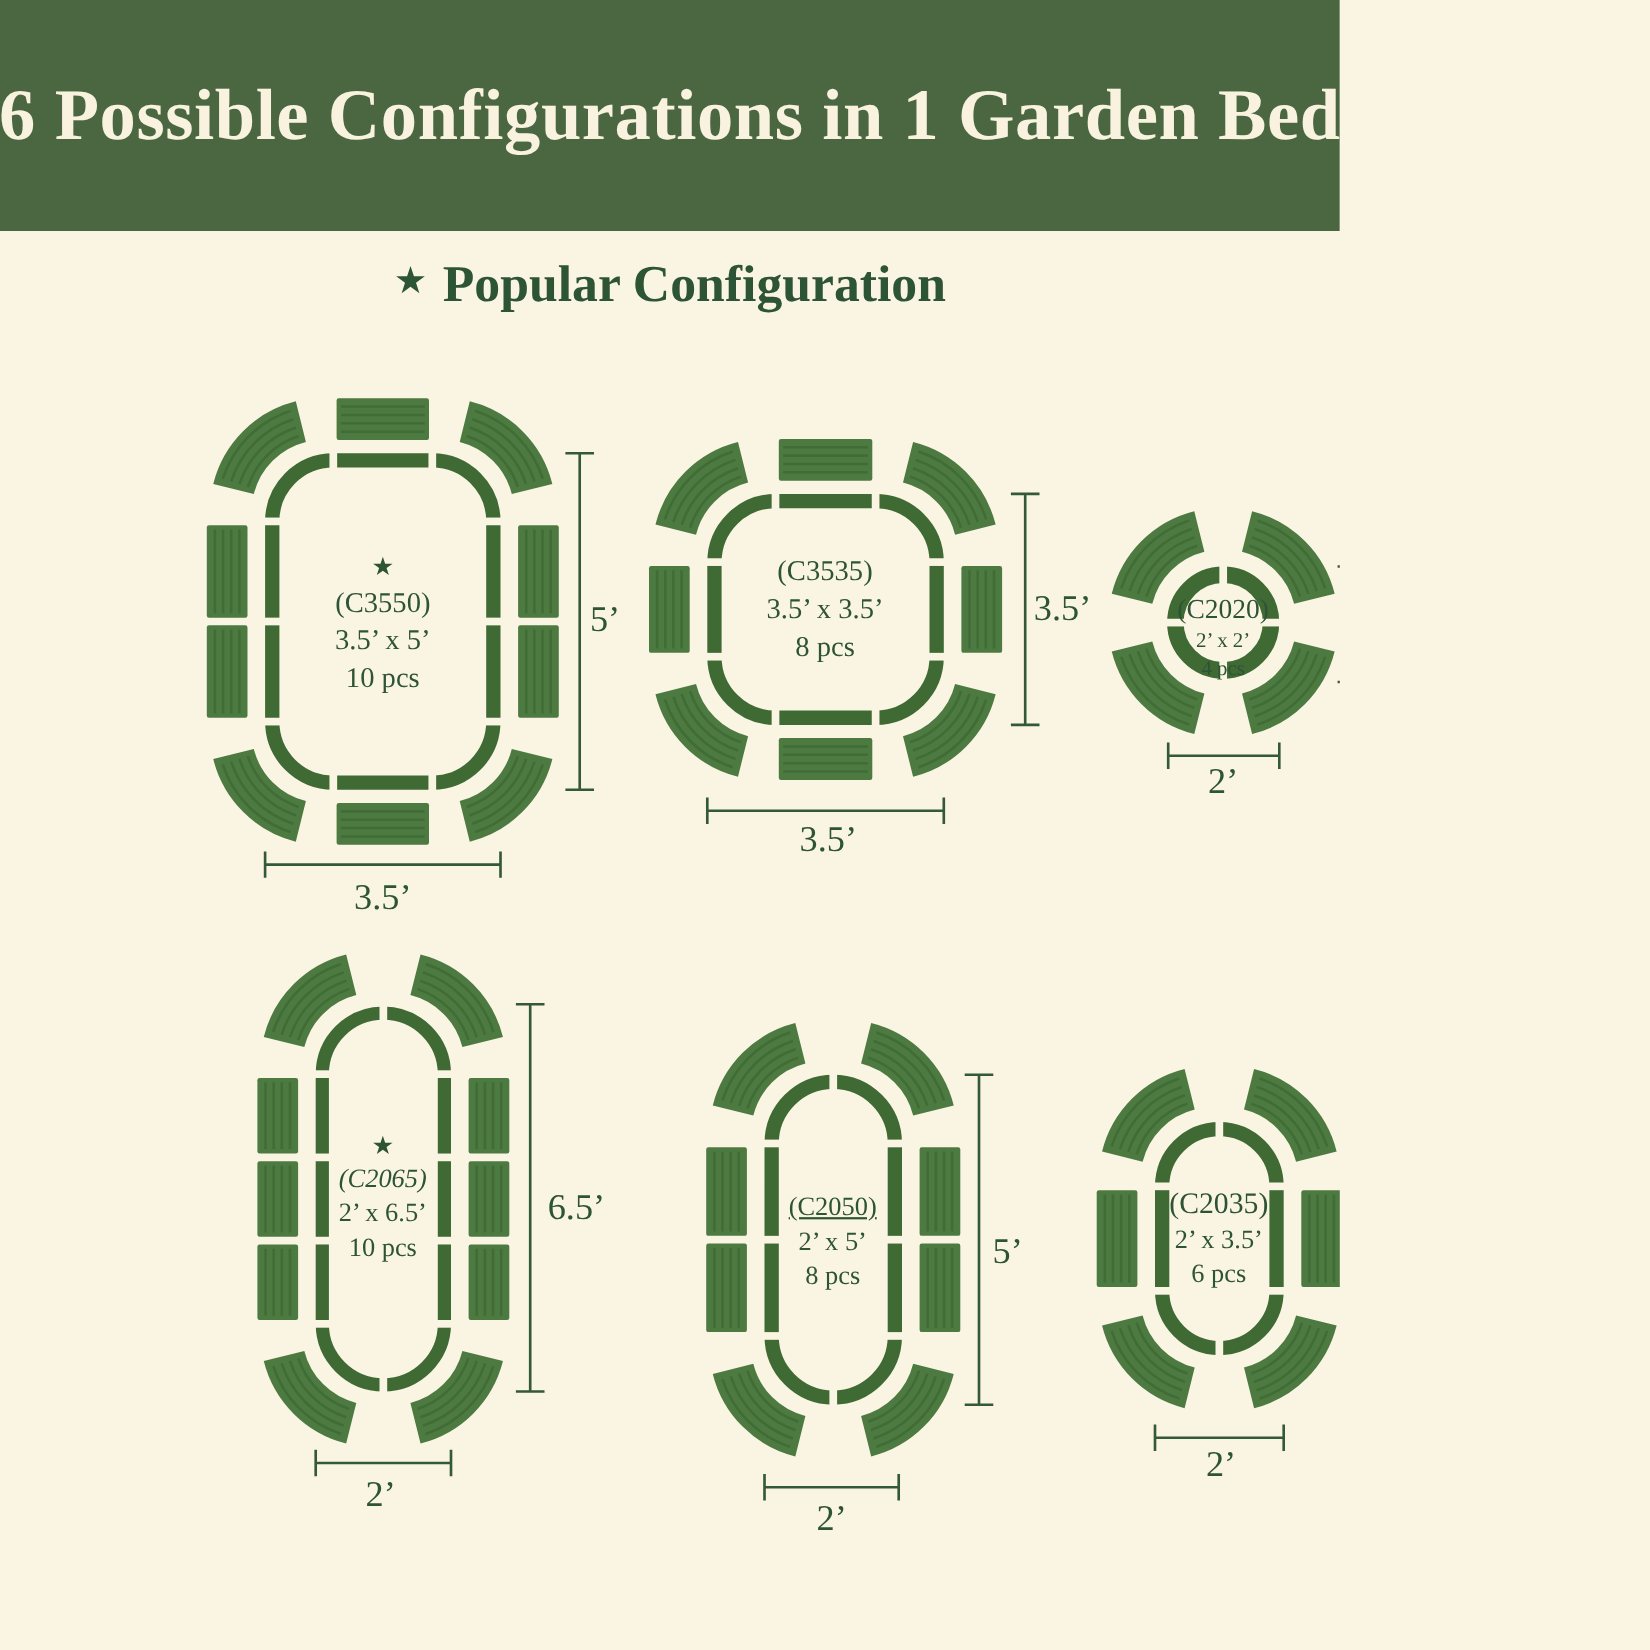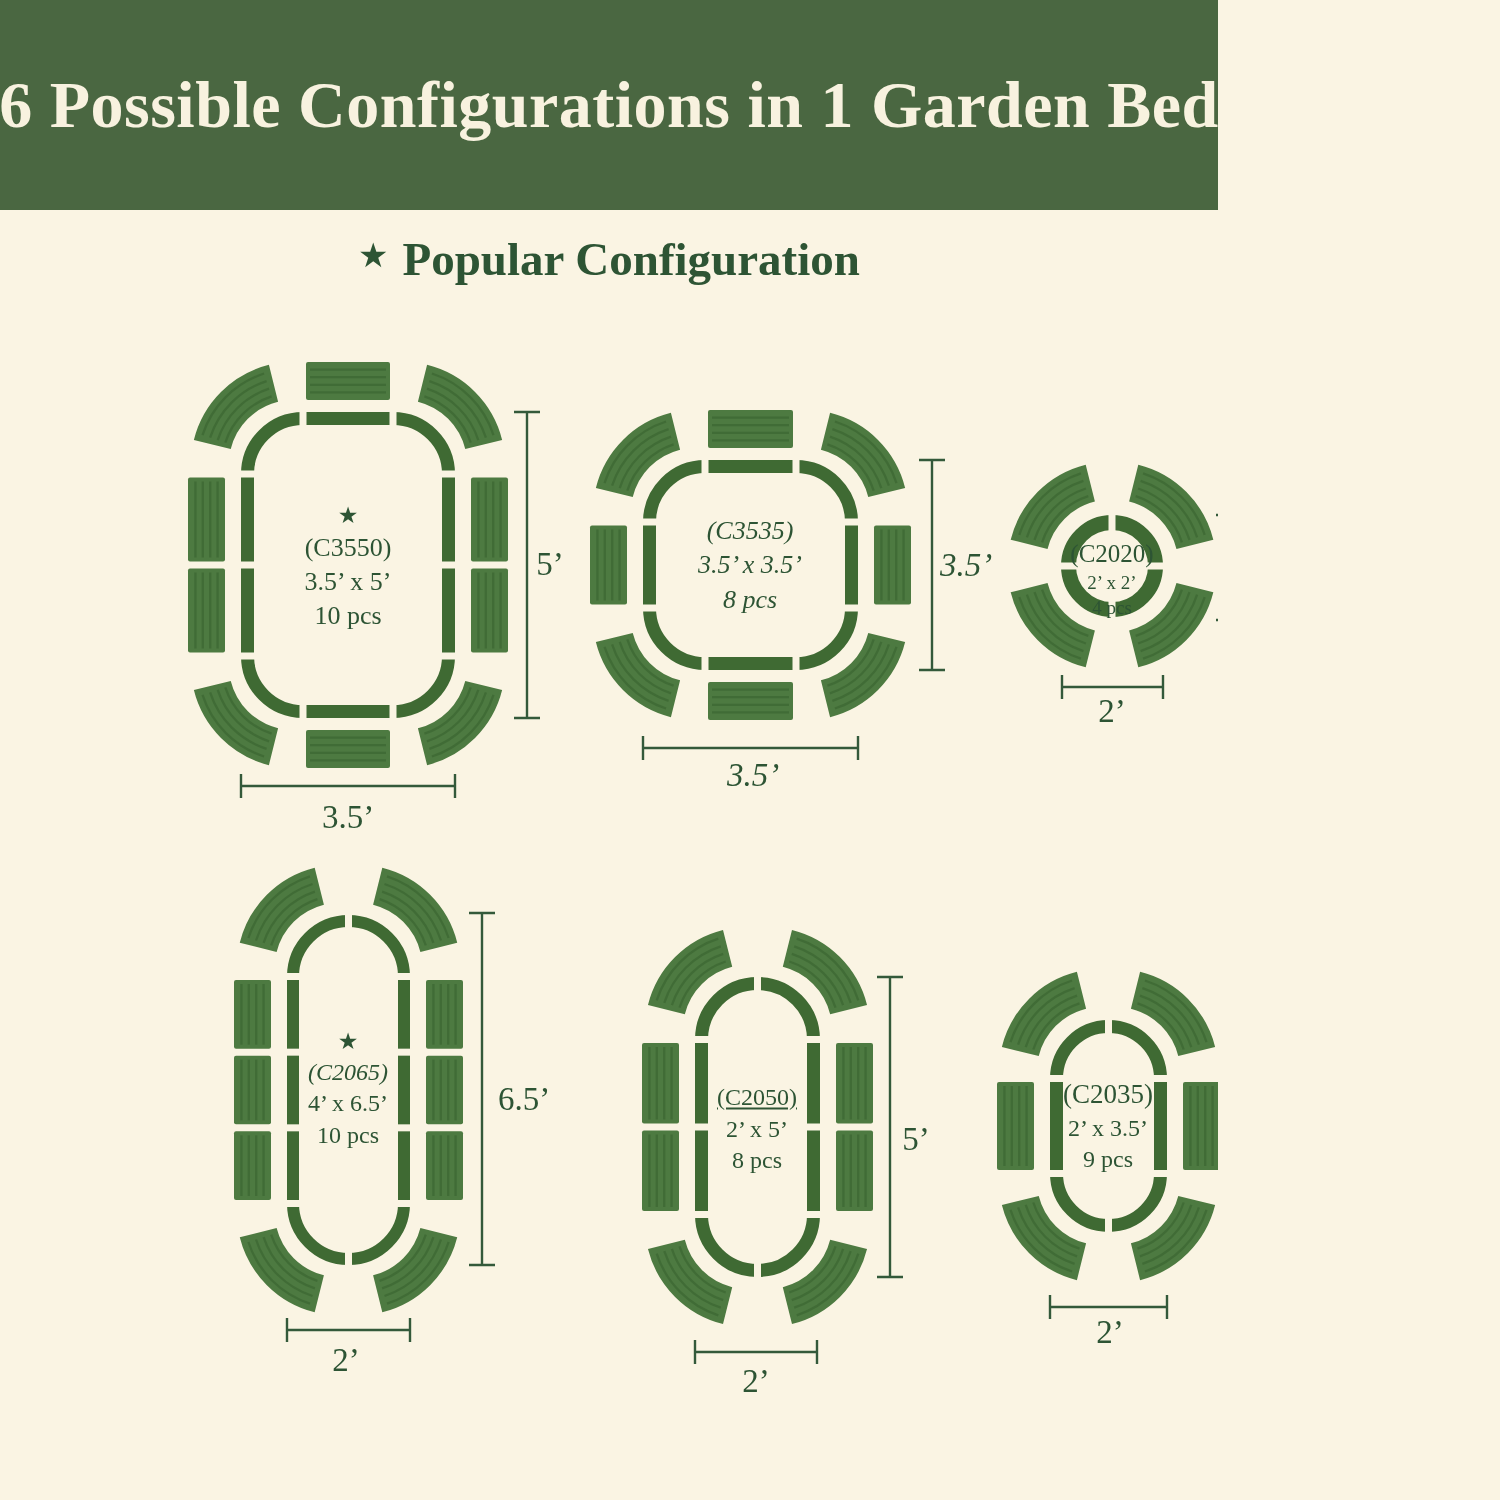--- a/index.html
+++ b/index.html
@@ -100,21 +100,21 @@
     <div class="center-label" style="left: 188px; top: 228px;">
       <div class="cstar">★</div>
       <div class="cline" style="font-size: 26px;">(C3550)</div>
       <div class="cline" style="font-size: 26px;">3.5’ x 5’</div>
       <div class="cline" style="font-size: 26px;">10 pcs</div>
     </div>
     <div class="dim-label dlv" style="left: 390px; top: 224px;">5’</div>
     <div class="dim-label dlh" style="left: 188px; top: 477px;">3.5’</div>
   </div>
 
-  <div class="config cfg1" style="left: 570px; top: 390px; width: 440px; height: 430px; font-style: italic;">
+  <div class="config cfg1" style="left: 570px; top: 379px; width: 440px; height: 430px;">
     <svg class="art" width="440" height="430" viewBox="0 0 440 430">
         <rect x="79.5" y="76.5" width="202" height="197" rx="55.5" ry="55.5" fill="none" stroke="#3f6a33" stroke-width="13"></rect>
         <rect x="20" y="135.5" width="37" height="79" rx="2" fill="#4d7a41"></rect>
         <path d="M 27.4 139.5 V 210.5" stroke="#38622e" stroke-width="2.3" stroke-opacity="0.6" fill="none"></path>
         <path d="M 34.8 139.5 V 210.5" stroke="#38622e" stroke-width="2.3" stroke-opacity="0.6" fill="none"></path>
         <path d="M 42.2 139.5 V 210.5" stroke="#38622e" stroke-width="2.3" stroke-opacity="0.6" fill="none"></path>
         <path d="M 49.6 139.5 V 210.5" stroke="#38622e" stroke-width="2.3" stroke-opacity="0.6" fill="none"></path>
         <rect x="304" y="135.5" width="37" height="79" rx="2" fill="#4d7a41"></rect>
         <path d="M 311.4 139.5 V 210.5" stroke="#38622e" stroke-width="2.3" stroke-opacity="0.6" fill="none"></path>
         <path d="M 318.8 139.5 V 210.5" stroke="#38622e" stroke-width="2.3" stroke-opacity="0.6" fill="none"></path>
@@ -273,21 +273,21 @@
         <rect x="105" y="274.33333333333337" width="16" height="7" fill="#faf4e3"></rect>
         <rect x="216" y="274.33333333333337" width="16" height="7" fill="#faf4e3"></rect>
         <rect x="105" y="350" width="16" height="7" fill="#faf4e3"></rect>
         <rect x="216" y="350" width="16" height="7" fill="#faf4e3"></rect>
         <path d="M 289 63 H 315 M 302 63 V 415 M 289 415 H 315" stroke="#33593a" stroke-width="2.4" fill="none"></path>
         <path d="M 107 468 V 492 M 107 480 H 230 M 230 468 V 492" stroke="#33593a" stroke-width="2.4" fill="none"></path>
       </svg>
     <div class="center-label" style="left: 168px; top: 240px;">
       <div class="cstar">★</div>
       <div class="cline" style="font-size: 24px; font-style: italic;">(C2065)</div>
-      <div class="cline" style="font-size: 24px;">4’ x 6.5’</div>
+      <div class="cline" style="font-size: 24px;">2’ x 6.5’</div>
       <div class="cline" style="font-size: 24px;">10 pcs</div>
     </div>
     <div class="dim-label dlv" style="left: 344px; top: 249px;">6.5’</div>
     <div class="dim-label dlh" style="left: 166px; top: 510px;">2’</div>
   </div>
 
   <div class="config cfg4" style="left: 620px; top: 920px; width: 440px; height: 580px;">
     <svg class="art" width="440" height="580" viewBox="0 0 440 580">
         <rect x="81.5" y="63.5" width="112" height="287" rx="56" ry="56" fill="none" stroke="#3f6a33" stroke-width="13"></rect>
         <rect x="22" y="123" width="37" height="80.5" rx="2" fill="#4d7a41"></rect>
@@ -390,18 +390,18 @@
         <rect x="202" y="125" width="17" height="7" fill="#faf4e3"></rect>
         <rect x="98" y="220" width="17" height="7" fill="#faf4e3"></rect>
         <rect x="202" y="220" width="17" height="7" fill="#faf4e3"></rect>
         <path d="M 284 70 H 310 M 297 70 V 283 M 284 283 H 310" stroke="#33593a" stroke-width="2.4" fill="none"></path>
         <path d="M 100 345 V 369 M 100 357 H 217 M 217 345 V 369" stroke="#33593a" stroke-width="2.4" fill="none"></path>
       </svg>
     <div class="center-label" style="left: 158px; top: 176px;">
 
       <div class="cline" style="font-size: 27px; text-align: center;">(C2035)</div>
       <div class="cline" style="font-size: 24px; text-align: center;">2’ x 3.5’</div>
-      <div class="cline" style="font-size: 24px;">9 pcs</div>
+      <div class="cline" style="font-size: 24px;">6 pcs</div>
     </div>
     <div class="dim-label dlv" style="left: 324px; top: 176px;">3.5’</div>
     <div class="dim-label dlh" style="left: 160px; top: 382px;">2’</div>
   </div>
 </div>
 
 </body></html>

